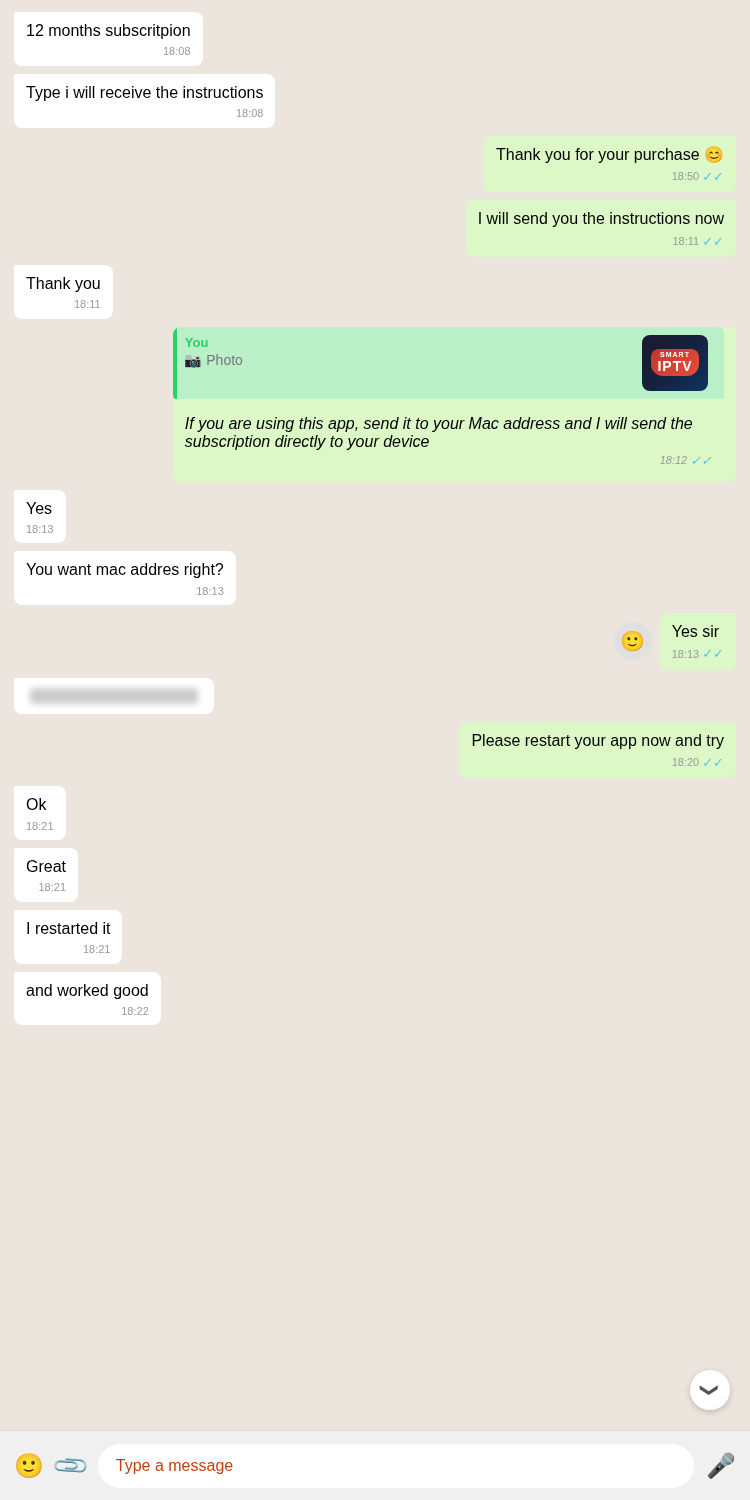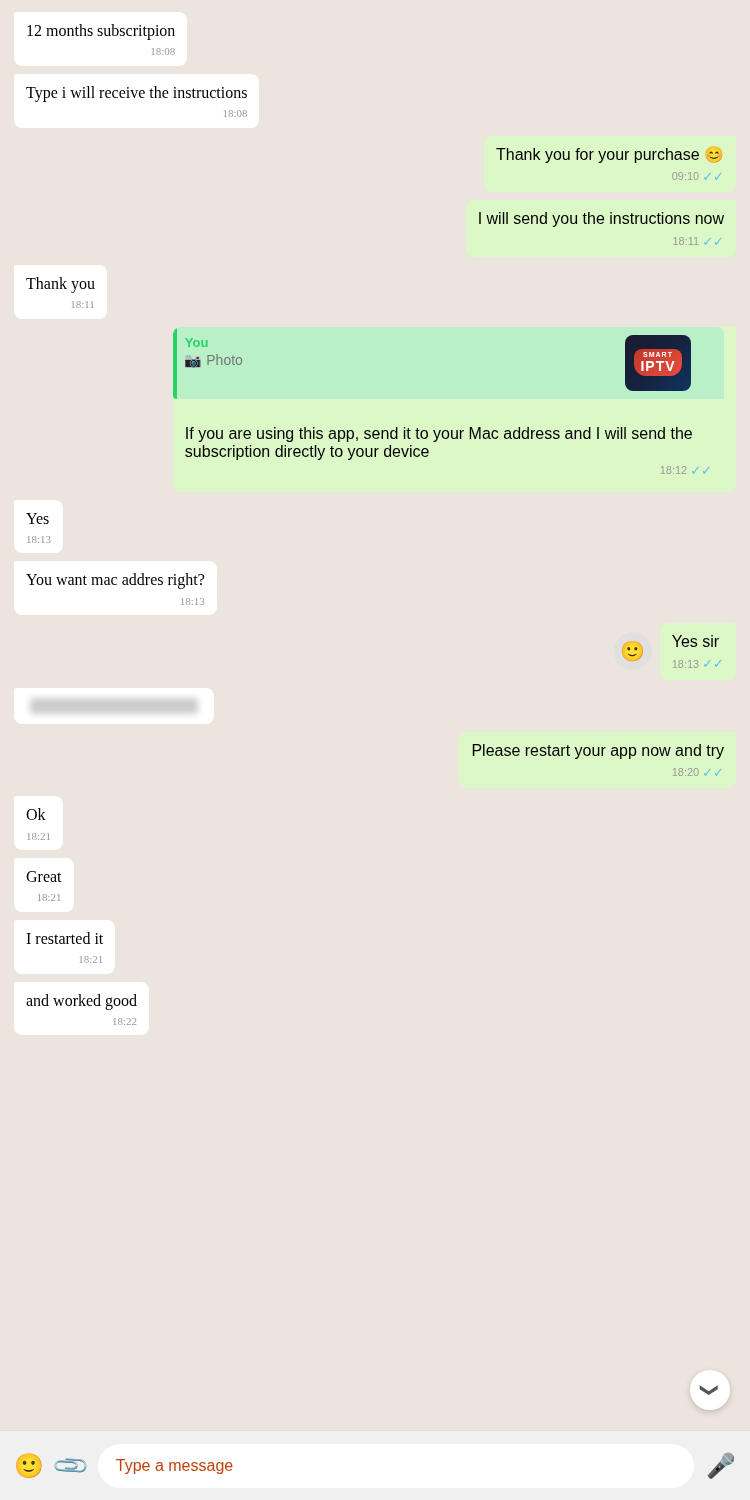--- a/index.html
+++ b/index.html
@@ -17,21 +17,21 @@
       padding: 12px 14px;
       overflow-y: auto;
       display: flex;
       flex-direction: column;
       gap: 4px;
     }
     .bubble-row {
       display: flex;
       margin-bottom: 4px;
     }
-    .bubble-row.incoming { justify-content: flex-start; font-family: Liberation Serif, serif; }
+    .bubble-row.incoming { justify-content: flex-start; }
     .bubble-row.outgoing { justify-content: flex-end; }
 
     .bubble {
       max-width: 78%;
       border-radius: 8px;
       padding: 8px 12px 6px 12px;
       position: relative;
       font-size: 16px;
       line-height: 1.4;
       word-break: break-word;
@@ -238,21 +238,21 @@
       <div class="bubble-meta">
         <span class="bubble-time">18:08</span>
       </div>
     </div>
   </div>
 
   <div class="bubble-row outgoing">
     <div class="bubble outgoing-bubble">
       <span>Thank you for your purchase 😊</span>
       <div class="bubble-meta">
-        <span class="bubble-time">09:10</span>
+        <span class="bubble-time">18:50</span>
         <span class="tick">✓✓</span>
       </div>
     </div>
   </div>
 
   <div class="bubble-row outgoing">
     <div class="bubble outgoing-bubble">
       <span>I will send you the instructions now</span>
       <div class="bubble-meta">
         <span class="bubble-time">18:11</span>
@@ -266,40 +266,40 @@
       <span>Thank you</span>
       <div class="bubble-meta">
         <span class="bubble-time">18:11</span>
       </div>
     </div>
   </div>
 
   <div class="bubble-row outgoing">
     <div class="quoted-bubble">
 
-      <div class="quoted-content" style="background:#b9f0c8; border-radius:6px 6px 0 0; margin-bottom:18px; padding-right:25px;">
+      <div class="quoted-content" style="background:#b9f0c8; border-radius:6px 6px 0 0; margin-bottom:8px; padding-right:8px;">
         <div class="quoted-bar"></div>
         <div class="quoted-inner">
           <div class="quoted-author">You</div>
           <div class="quoted-photo-line">
             <span class="quoted-photo-icon">📷</span>
             <span>Photo</span>
           </div>
         </div>
         <div class="quoted-thumbnail">
           <div class="smart-iptv-thumb">
             <div class="logo-badge">
               <span class="smart-text">SMART</span>
               <span class="iptv-text">IPTV</span>
             </div>
           </div>
         </div>
       </div>
 
-      <div style="background:#dcf8c6; padding:8px 12px 6px 12px; border-radius:0 0 8px 8px;">
+      <div style="background:#dcf8c6; padding:8px 12px 6px 12px; border-radius:0 0 8px 8px;font-style:italic;">
         <span>If you are using this app, send it to your Mac address and I will send the subscription directly to your device</span>
         <div class="bubble-meta">
           <span class="bubble-time">18:12</span>
           <span class="tick">✓✓</span>
         </div>
       </div>
     </div>
   </div>
 
   <div class="bubble-row incoming">

